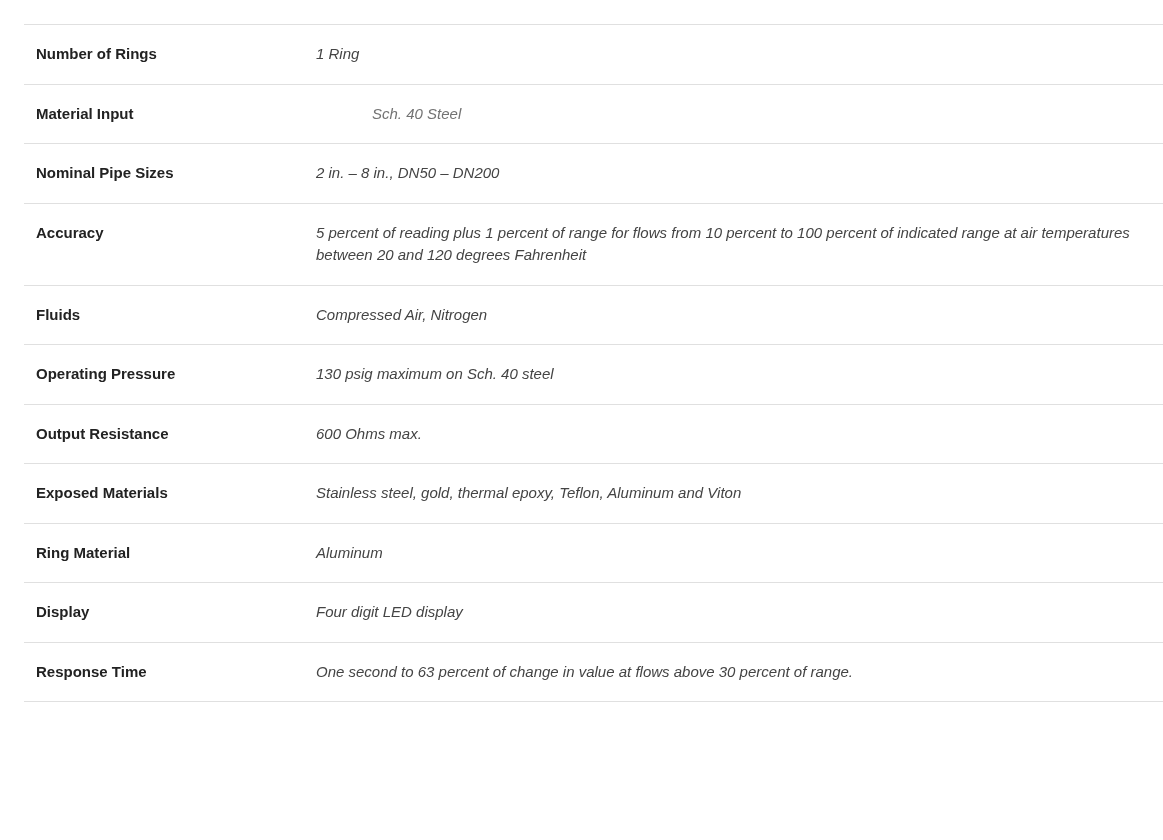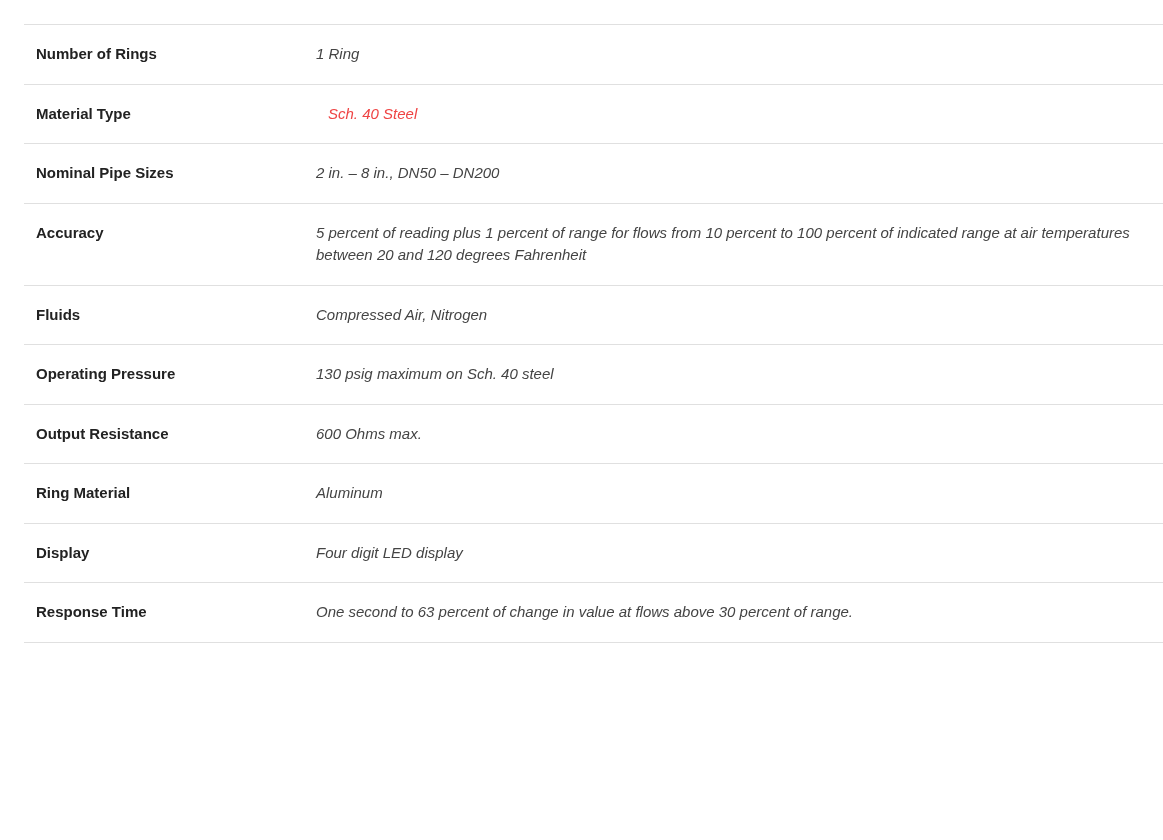--- a/index.html
+++ b/index.html
@@ -41,35 +41,36 @@
       white-space: nowrap;
       color: #222222;
     }
 
     .specs-table td:last-child {
       color: #444444;
       font-style: italic;
     }
 
     .link-blue {
-      color: #ef4444;
+      color: #737373;
       text-decoration: none;
+      margin-left: 44px;
     }
   </style>
 </head>
 <body>
 
 <table class="specs-table">
   <tbody id="specs-tbody">
       <tr>
         <td>Number of Rings</td>
         <td>1 Ring</td>
       </tr>
       <tr>
-        <td>Material Type</td>
+        <td>Material Input</td>
         <td><a href="#" class="link-blue">Sch. 40 Steel</a></td>
       </tr>
       <tr>
         <td>Nominal Pipe Sizes</td>
         <td>2 in. – 8 in., DN50 – DN200</td>
       </tr>
       <tr>
         <td>Accuracy</td>
         <td>5 percent of reading plus 1 percent of range for flows from 10 percent to 100 percent of indicated range at air temperatures between 20 and 120 degrees Fahrenheit</td>
       </tr>
@@ -79,20 +80,24 @@
       </tr>
       <tr>
         <td>Operating Pressure</td>
         <td>130 psig maximum on Sch. 40 steel</td>
       </tr>
       <tr>
         <td>Output Resistance</td>
         <td>600 Ohms max.</td>
       </tr>
       <tr>
+        <td>Exposed Materials</td>
+        <td>Stainless steel, gold, thermal epoxy, Teflon, Aluminum and Viton</td>
+      </tr>
+      <tr>
         <td>Ring Material</td>
         <td>Aluminum</td>
       </tr>
       <tr>
         <td>Display</td>
         <td>Four digit LED display</td>
       </tr>
       <tr>
         <td>Response Time</td>
         <td>One second to 63 percent of change in value at flows above 30 percent of range.</td>

